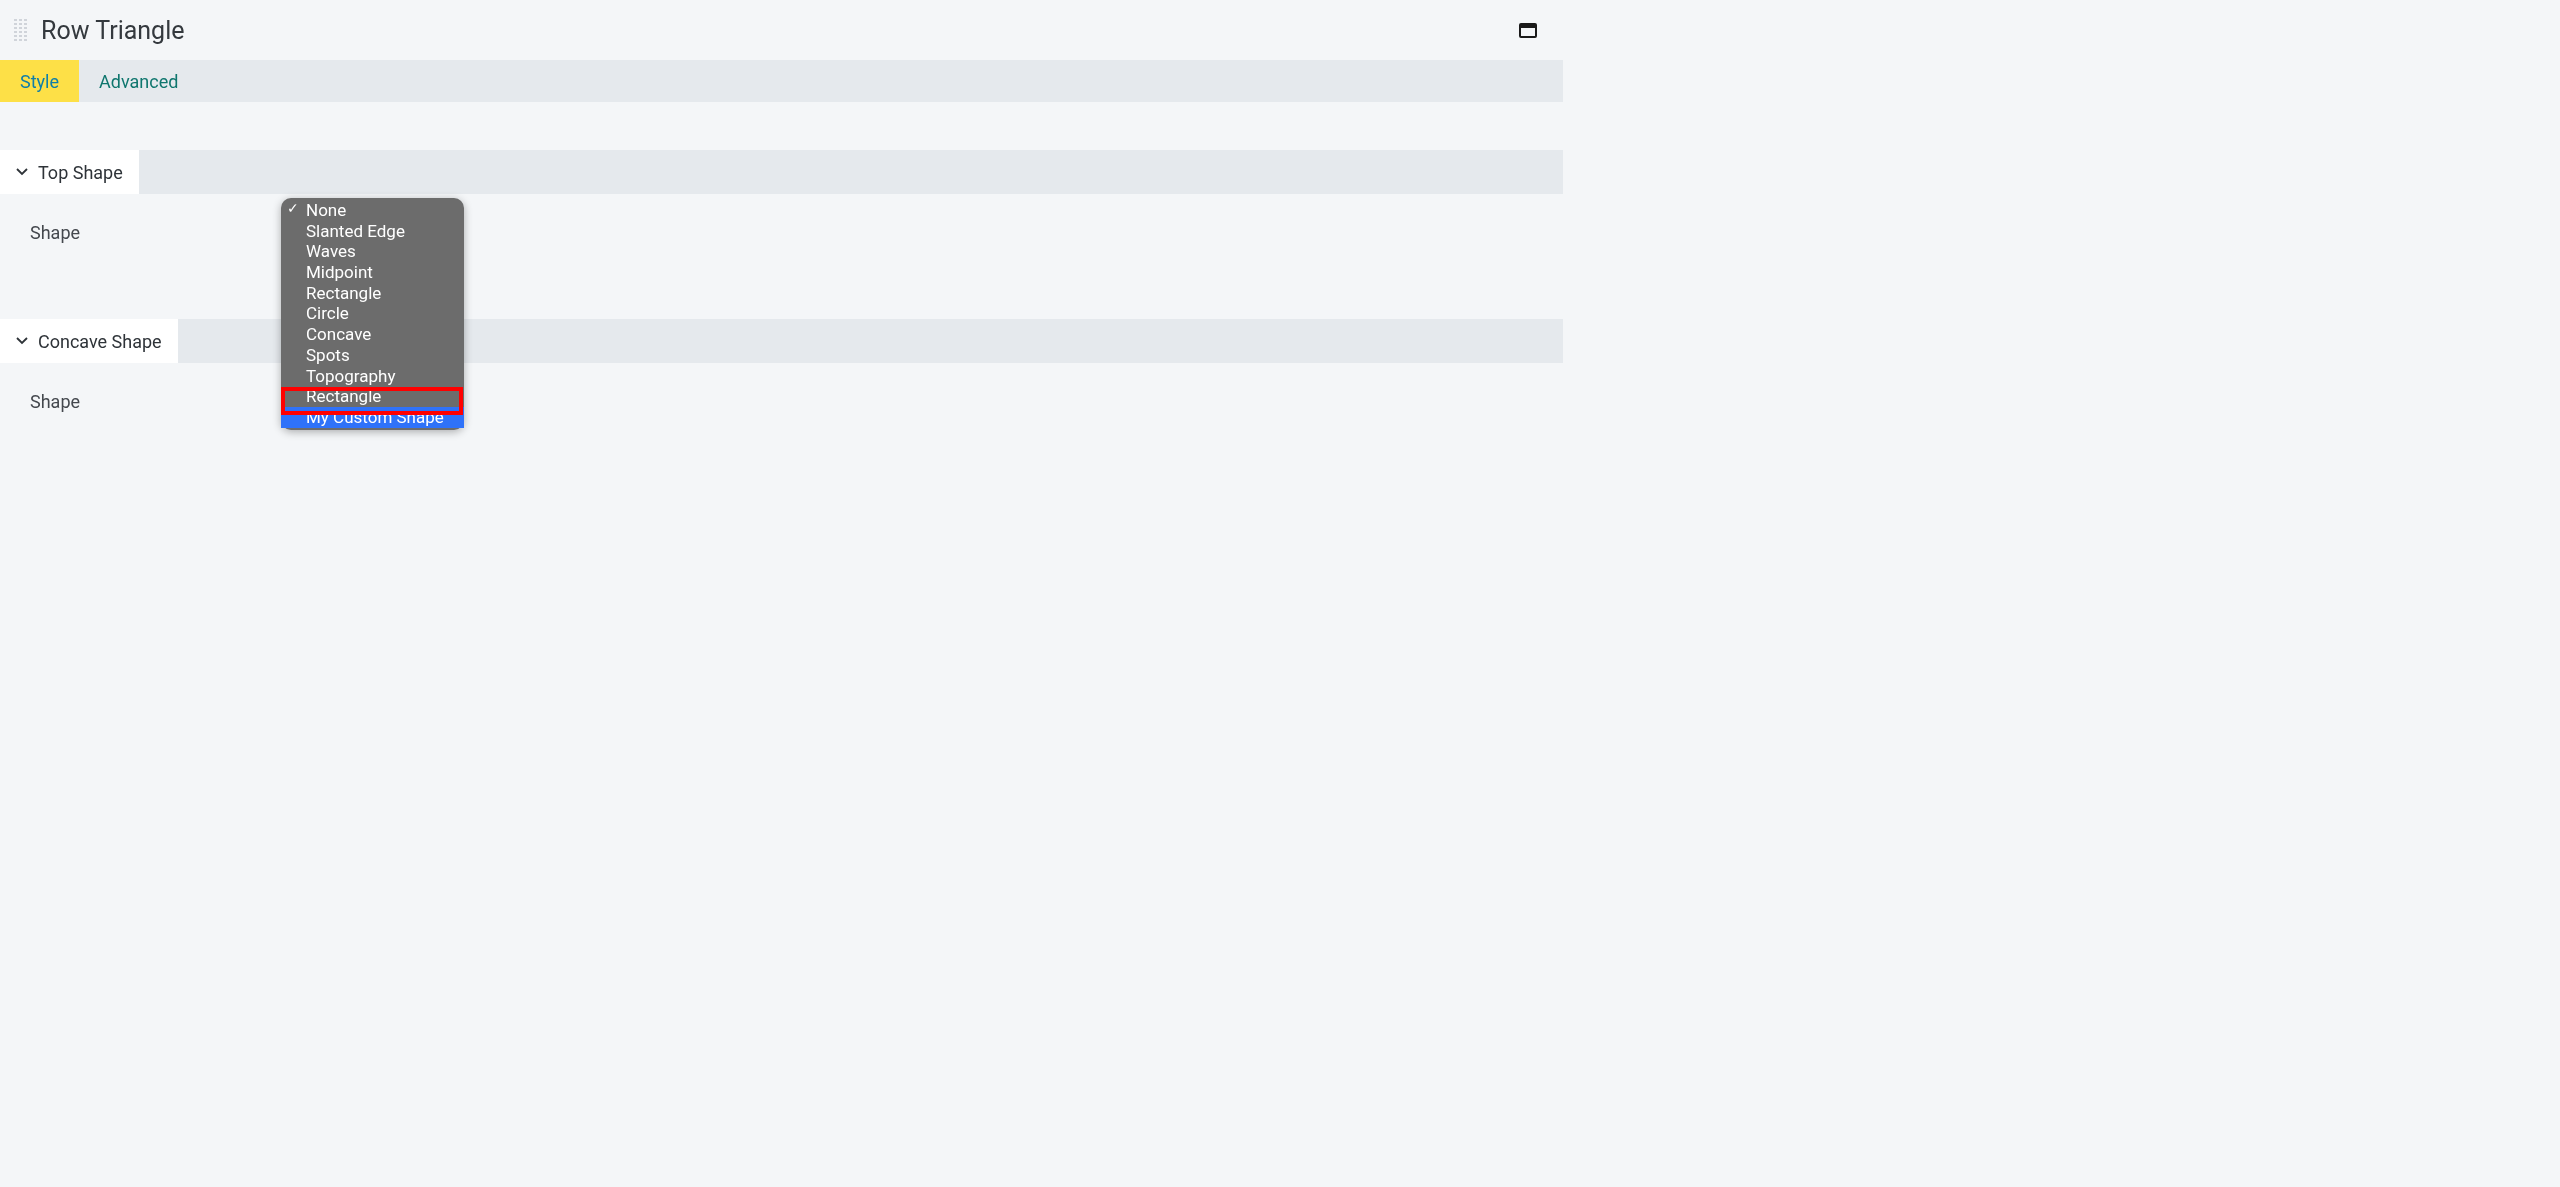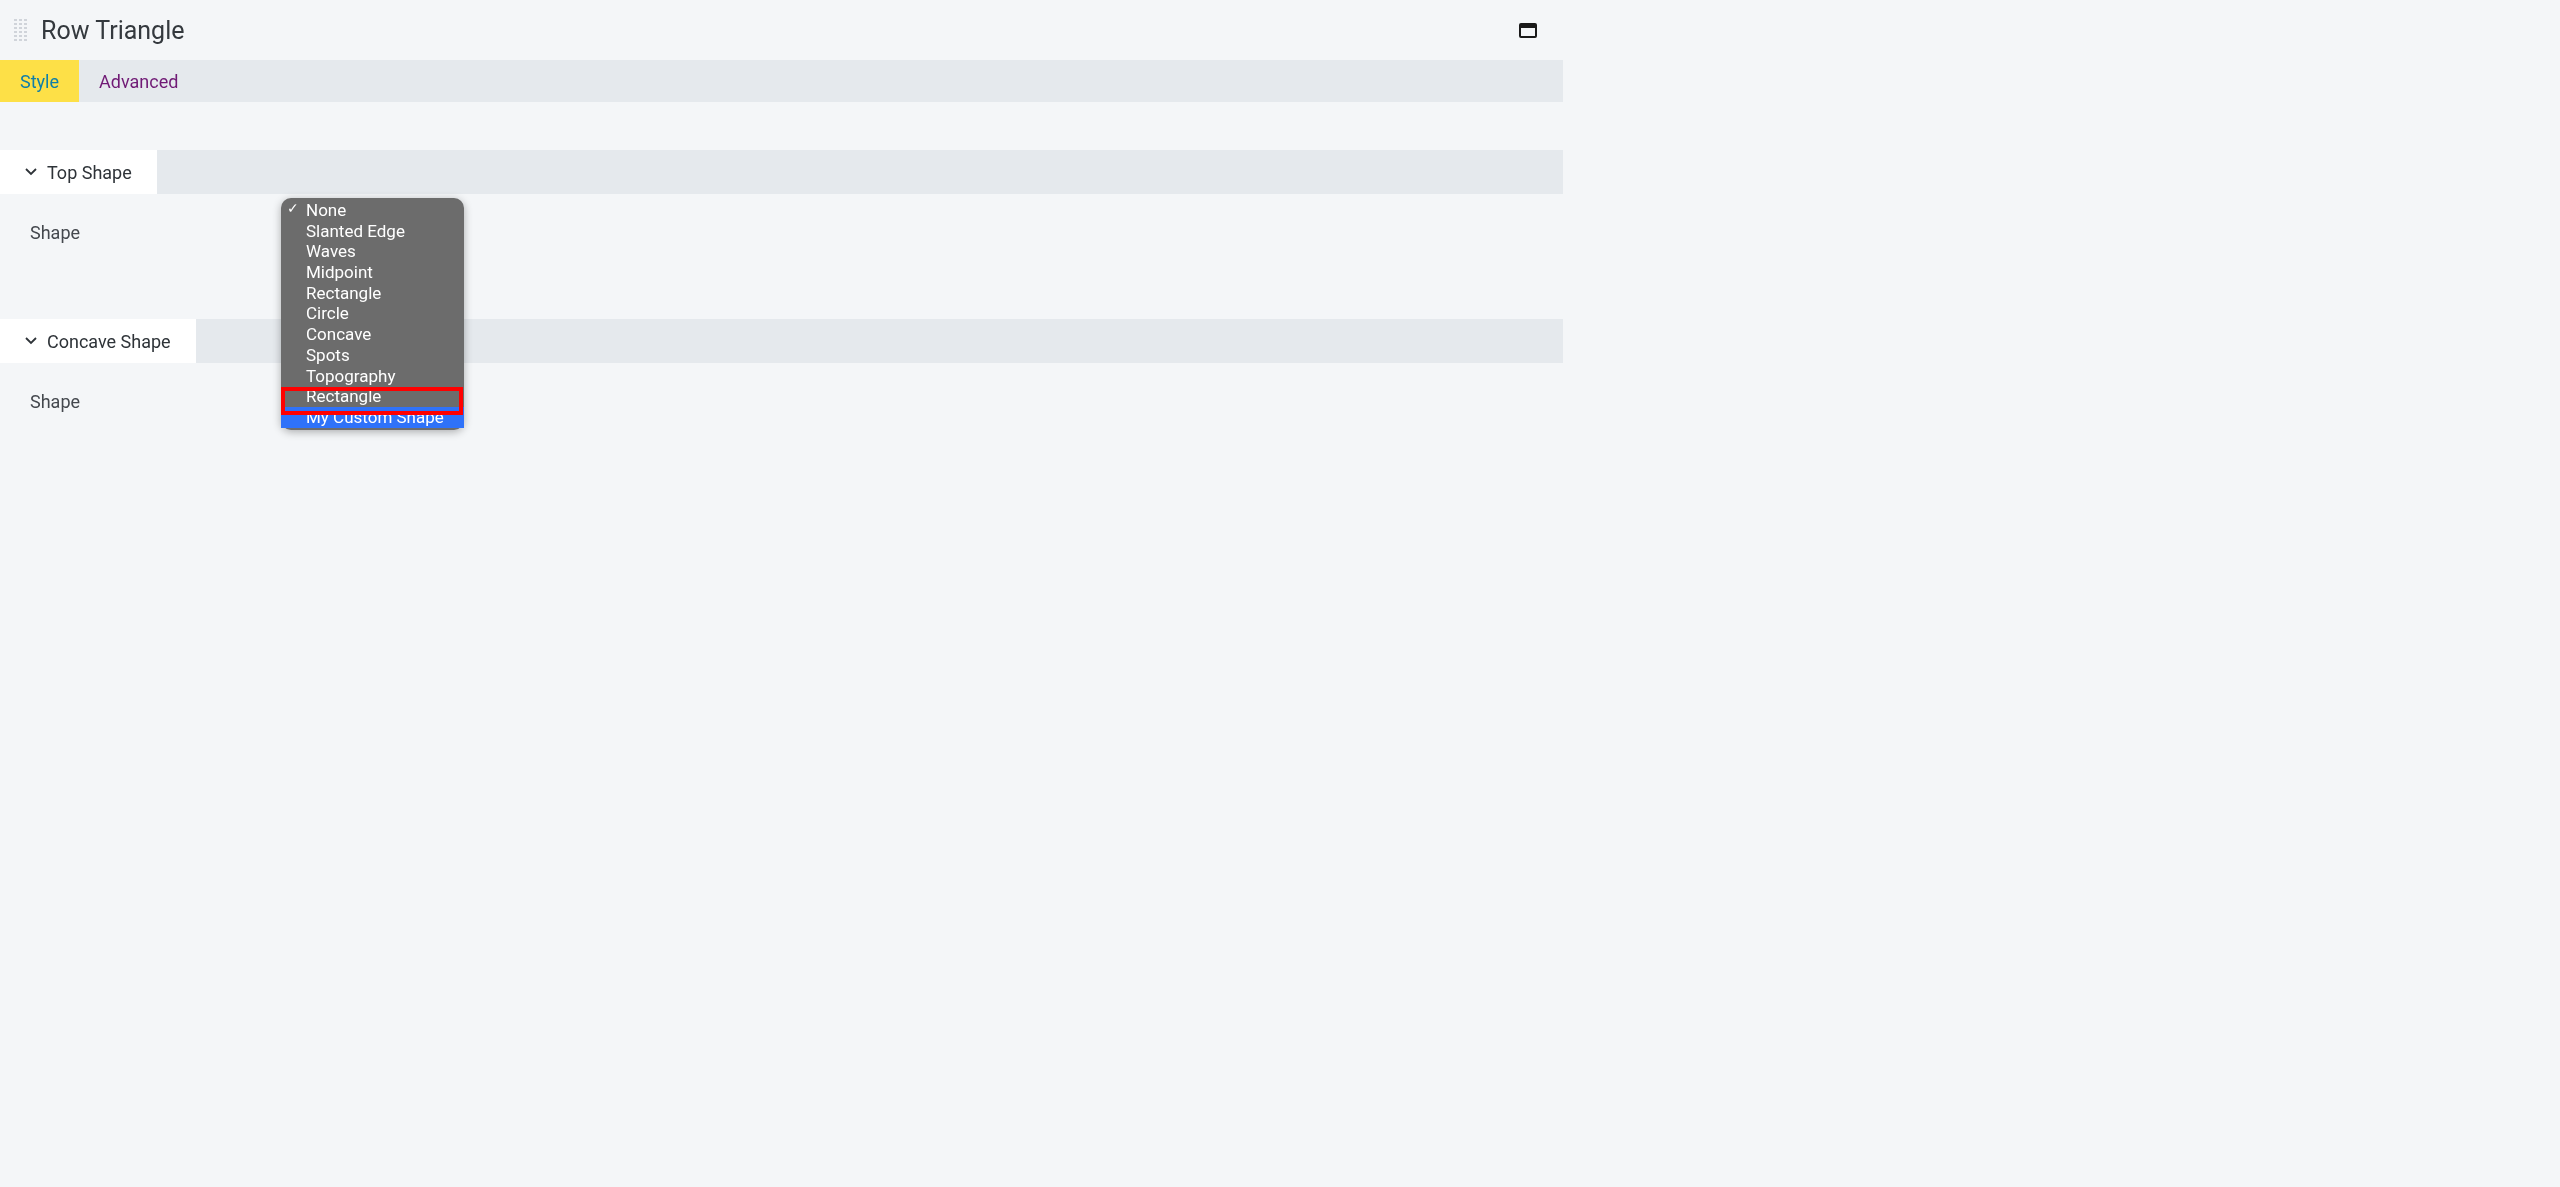--- a/index.html
+++ b/index.html
@@ -70,29 +70,29 @@
       font-size: 18px;
       cursor: pointer;
       display: flex;
       align-items: center;
     }
     .tab.active {
       background: #fde047;
       color: #0f7ea8;
     }
     .tab.inactive {
-      color: #701a75;
+      color: #0f766e;
     }
     .content {
       background: #f4f6f8;
       padding-top: 48px;
     }
     .section-header {
       background: #fff;
-      padding: 12px 25px;
+      padding: 12px 16px;
       display: inline-flex;
       align-items: center;
       gap: 10px;
       cursor: pointer;
     }
     .section-row {
       background: #e5e9ed;
       height: 44px;
       display: flex;
       align-items: center;

